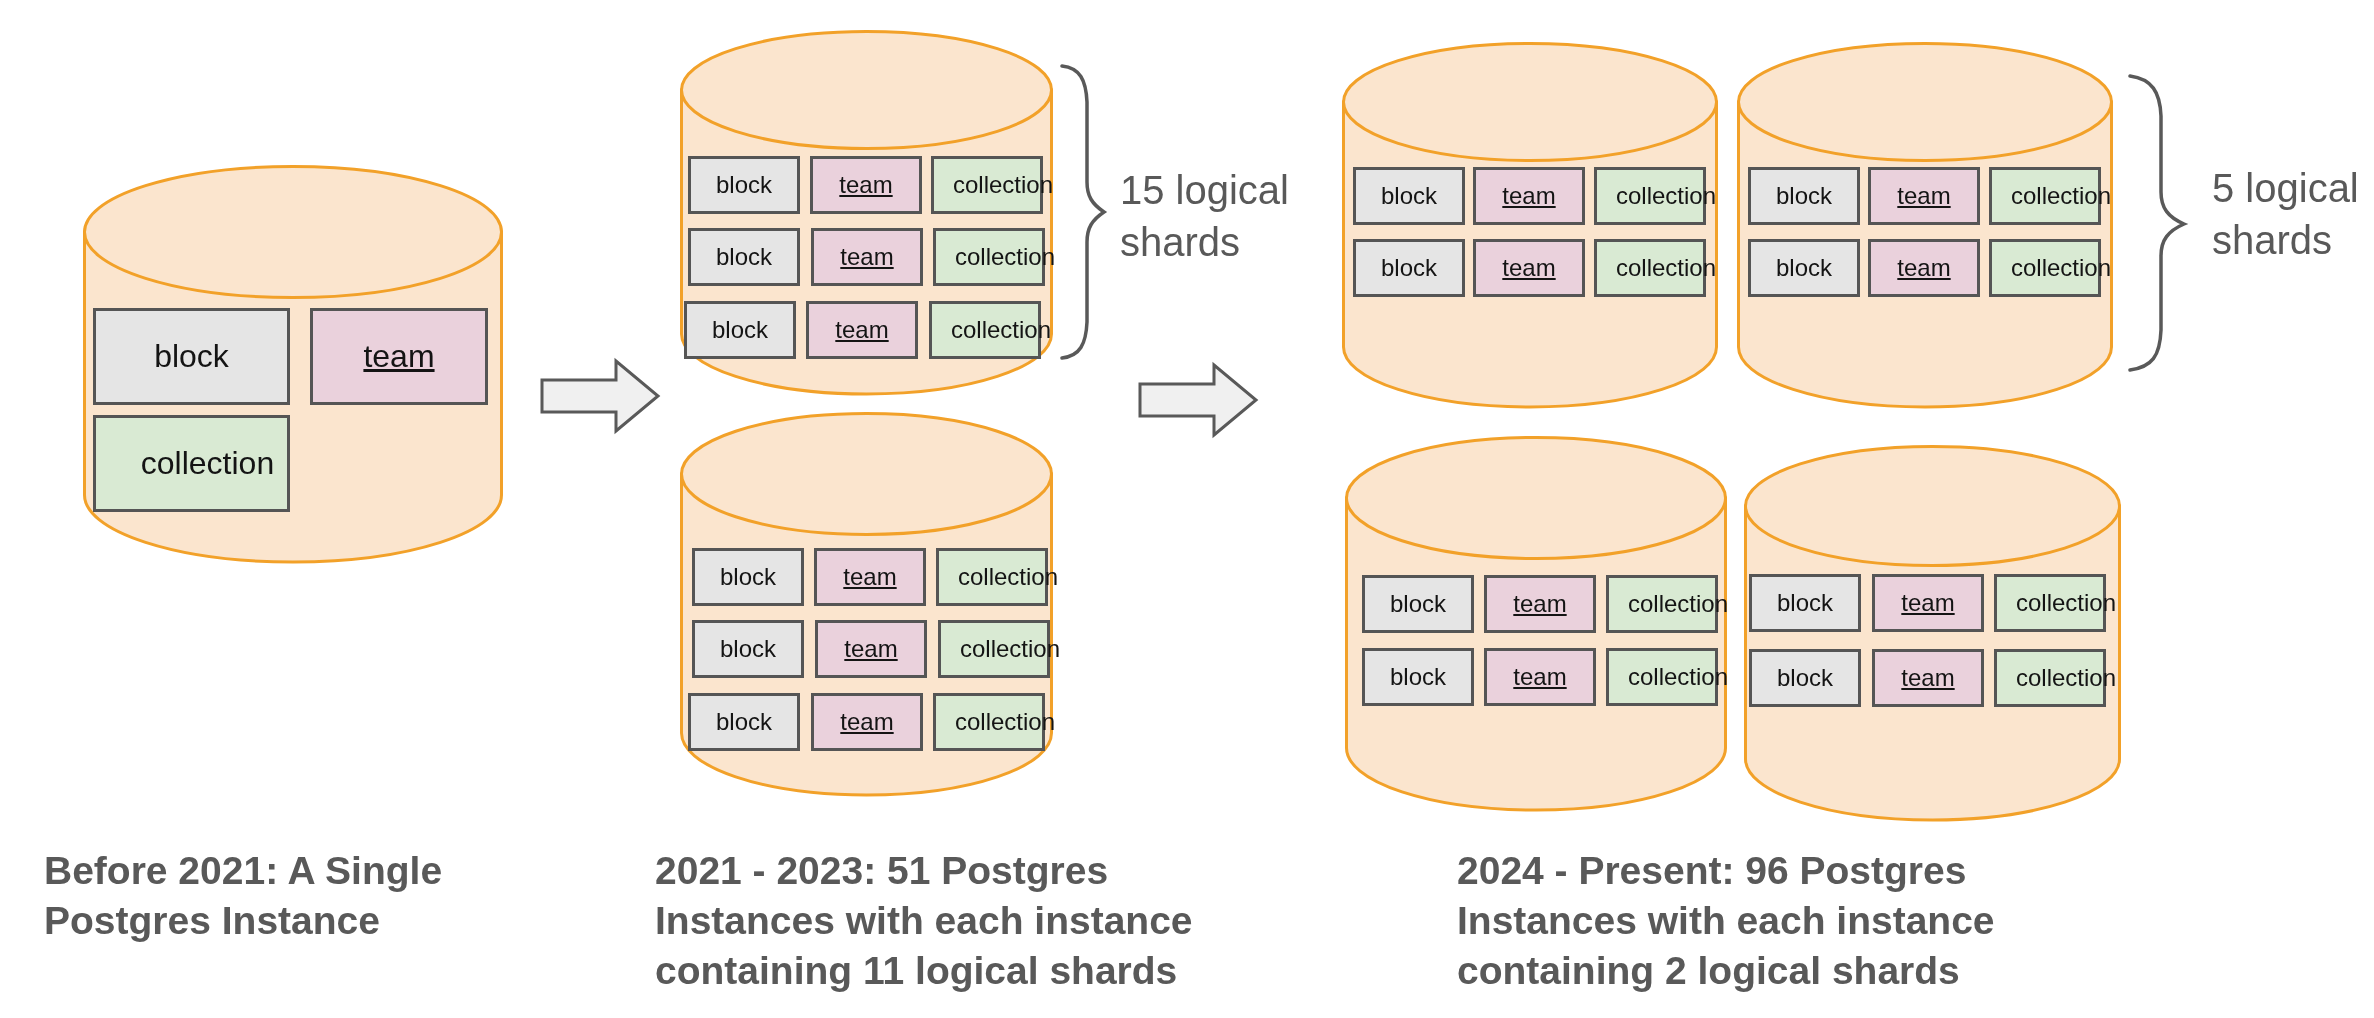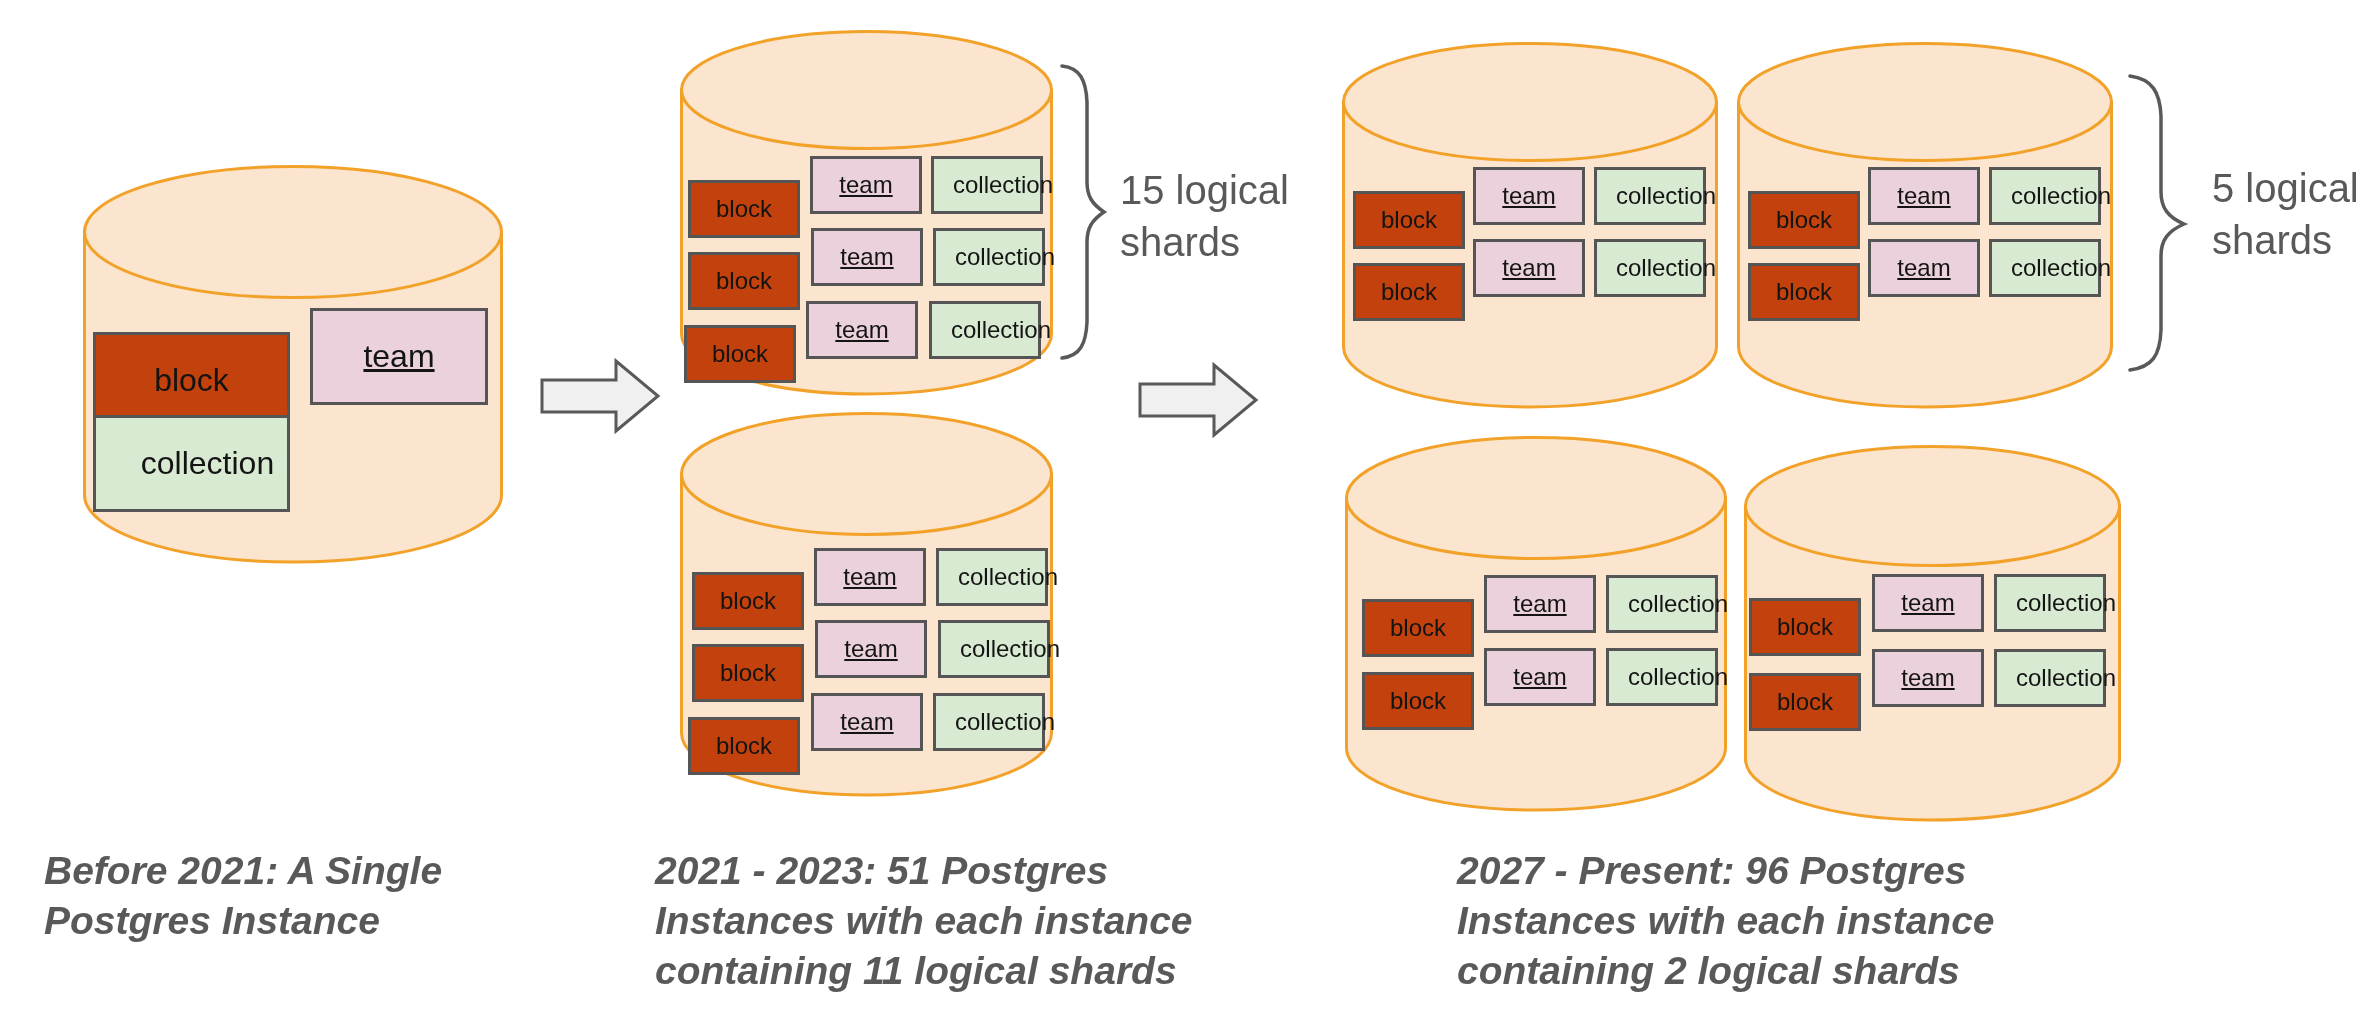--- a/index.html
+++ b/index.html
@@ -6,27 +6,27 @@
   .canvas{
     position:relative;width:2374px;height:1018px;background:#ffffff;
     font-family:"Liberation Sans","DejaVu Sans",sans-serif;overflow:hidden;
   }
   .cyl{position:absolute;overflow:visible;}
   .tbox{
     position:absolute;display:flex;align-items:center;justify-content:center;
     border:3px solid #555555;box-sizing:border-box;color:#141414;
     white-space:nowrap;
   }
-  .tbox.blue{background:#c2410c;margin-top:24px;}
+  .tbox.blue{background:#e5e5e5;}
   .tbox.pink{background:#EAD1DC;text-decoration:underline;}
   .tbox.green{background:#D9EAD3;padding-left:32px;}
   .tbox.small{width:112px;height:58px;font-size:24px;}
   .tbox.large{font-size:32px;}
   .caption{position:absolute;font-weight:bold;font-size:39px;line-height:50px;color:#595959;}
-  .caption div{white-space:nowrap;font-style:italic;}
+  .caption div{white-space:nowrap;}
   .shard-label{position:absolute;font-size:40px;line-height:52px;color:#595959;}
   .annot{position:absolute;overflow:visible;}
 </style>
 </head>
 <body>
 
 <div class="canvas">
 
   <svg class="cyl" style="left:83px;top:165px" width="420" height="397" viewBox="0 0 420 397">
     <path d="M1.5,67 V330 A208.5,67 0 0 0 418.5,330 V67 Z" fill="#FBE5CE" stroke="#F2A129" stroke-width="3"></path>
@@ -131,18 +131,18 @@
     <ellipse cx="188.5" cy="61" rx="187" ry="59.5" fill="#FBE5CE" stroke="#F2A129" stroke-width="3"></ellipse>
   </svg>
   <div class="tbox small blue" style="left:1749px;top:574px">block</div>
   <div class="tbox small pink" style="left:1872px;top:574px">team</div>
   <div class="tbox small green" style="left:1994px;top:574px">collection</div>
   <div class="tbox small blue" style="left:1749px;top:649px">block</div>
   <div class="tbox small pink" style="left:1872px;top:649px">team</div>
   <div class="tbox small green" style="left:1994px;top:649px">collection</div>
 
   <div class="caption" style="left:1457px;top:846px">
-    <div>2027 - Present: 96 Postgres</div>
+    <div>2024 - Present: 96 Postgres</div>
     <div>Instances with each instance</div>
     <div>containing 2 logical shards</div>
   </div>
 
 </div>
 
 </body></html>

